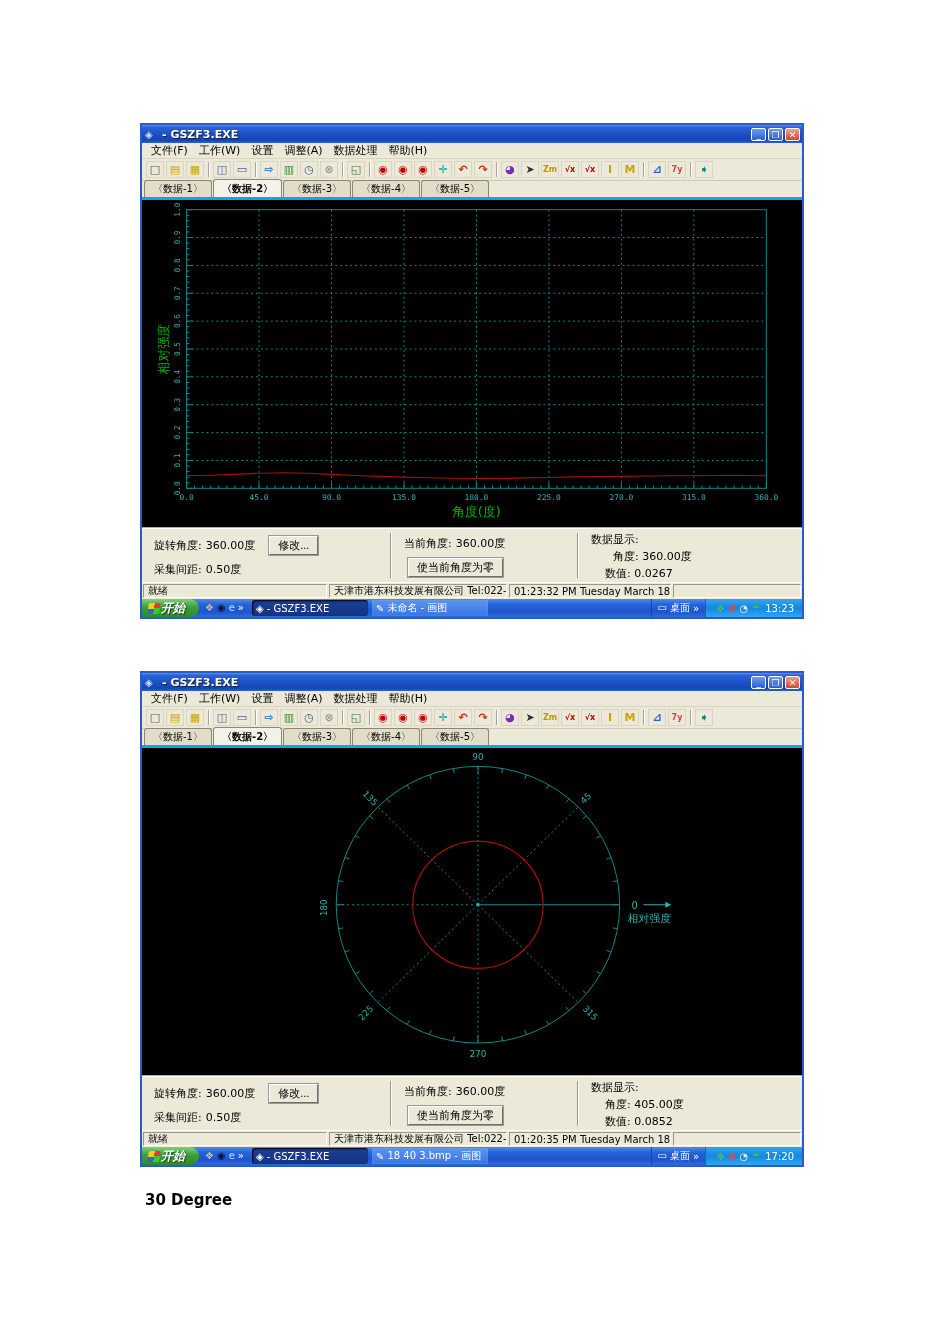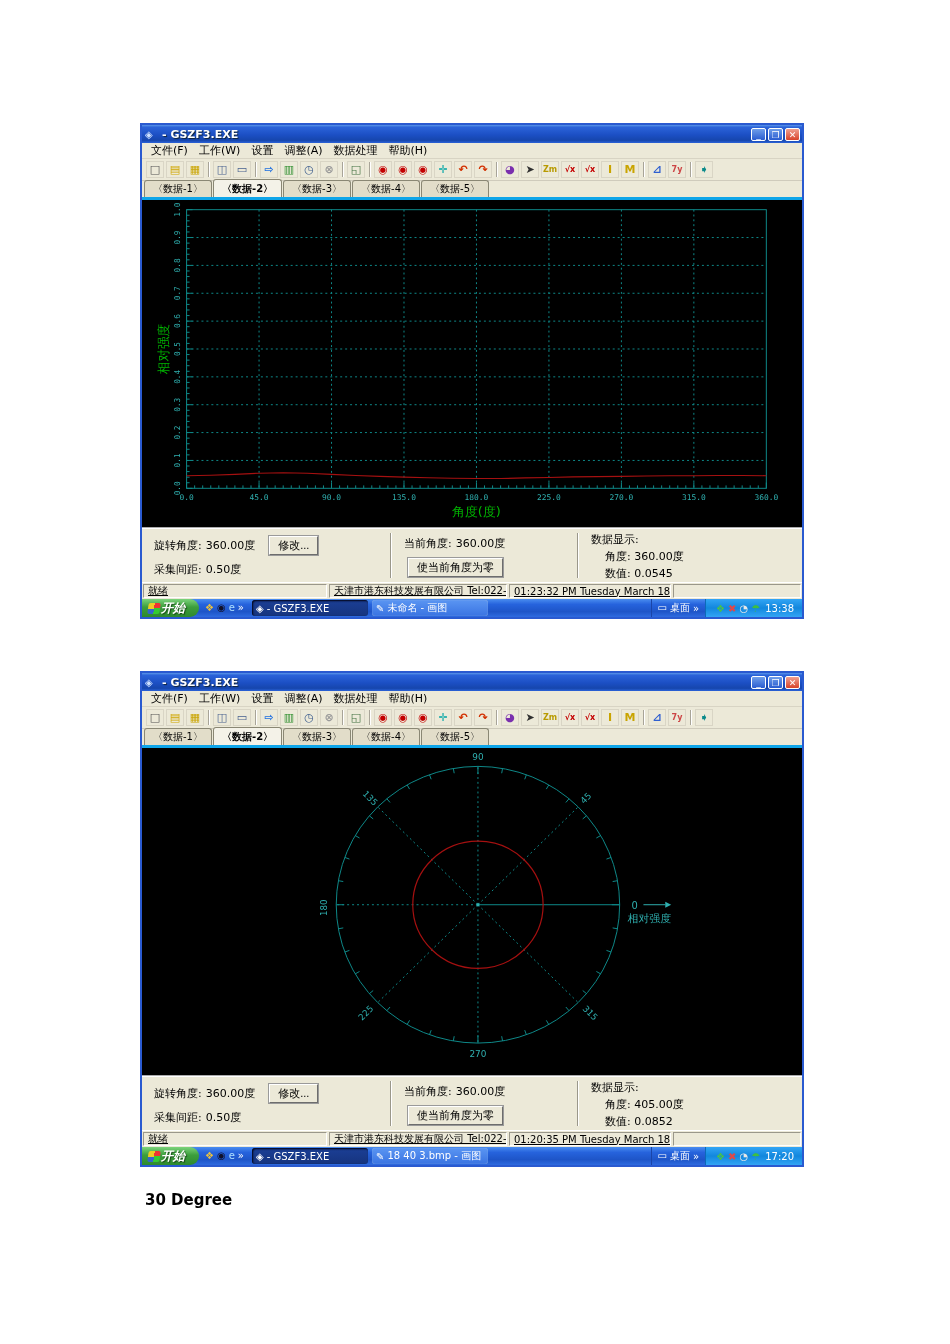--- a/index.html
+++ b/index.html
@@ -36,21 +36,21 @@
 
   
   .ctrlpanel{height:53px;flex:0 0 53px;background:#ece9d8;border-top:2px groove #fff;
         display:flex;font-size:11px;color:#000;}
   .cp-sec{padding:7px 8px 0 12px;box-sizing:border-box;}
   .cp-sep{width:2px;background:linear-gradient(90deg,#9a978a 50%,#fff 50%);margin:4px 0;}
   .cp-row{margin-bottom:7px;white-space:nowrap;display:flex;align-items:center;gap:4px;}
   .xp-btn{font-size:11px;background:#ece9d8;border:1px solid;border-color:#fff #6d6d6d #6d6d6d #fff;
         box-shadow:0 0 0 1px #9a9a9a;padding:1px 8px;margin-left:10px;white-space:nowrap;}
   .statusbar{height:16px;flex:0 0 16px;background:#ece9d8;display:flex;font-size:10px;color:#000;
-        border-top:1px solid #fff;text-decoration:underline;}
+        border-top:1px solid #fff;}
   .sb-seg{border:1px solid;border-color:#9a978a #fff #fff #9a978a;margin:1px;padding:0 4px;
         white-space:nowrap;overflow:hidden;display:flex;align-items:center;box-sizing:border-box;}
   .sb-ready{flex:1;}
   .sb-company{width:178px;}
   .sb-time{width:162px;}
   .sb-tail{width:128px;}
 
   
   .taskbar{height:18px;flex:0 0 18px;display:flex;align-items:stretch;
         background:linear-gradient(180deg,#4a8df0 0%,#2663dd 30%,#1e55c8 70%,#2e6be0 100%);}
@@ -325,27 +325,27 @@
           <span>当前角度:</span>
           <span>360.00度</span>
         </div>
         <div class="cp-row">
           <button class="xp-btn" style="margin-left:4px;">使当前角度为零</button>
         </div>
       </div>
       <div class="cp-sep"></div>
       <div class="cp-sec" style="flex:1;padding-top:3px;">
         <div style="margin-bottom:2px;">数据显示:</div>
-        <div style="margin:0 0 2px 14px;">
+        <div style="margin:0 0 2px 22px;">
           <span>角度:</span>
           <span>360.00度</span>
         </div>
         <div style="margin-left:14px;">
           <span>数值:</span>
-          <span>0.0545</span>
+          <span>0.0267</span>
         </div>
       </div>
     </div>
     <div class="statusbar">
       <span class="sb-seg sb-ready">就绪</span>
       <span class="sb-seg sb-company">天津市港东科技发展有限公司 Tel:022-83711190</span>
       <span class="sb-seg sb-time">01:23:32 PM  Tuesday March 18 2008</span>
       <span class="sb-seg sb-tail"></span>
     </div>
     <div class="taskbar">
@@ -375,21 +375,21 @@
         <span>桌面</span>
         <span>»</span>
       </span>
       <span class="tray">
         <span class="trayicons" style="display:flex;gap:3px;">
             <span style="color: rgb(73, 194, 73);">❖</span>
             <span style="color: rgb(224, 72, 72);">✖</span>
             <span style="color: rgb(232, 232, 232);">◔</span>
             <span style="color: rgb(63, 191, 63);">☂</span>
           </span>
-        <span class="tray-clock">13:38</span>
+        <span class="tray-clock">13:23</span>
       </span>
     </div>
   </div>
 
   <div class="heading" style="top:678px;">45 Degree 圆偏振光</div>
 
   <div class="win" style="top:671px;">
     <div class="titlebar">
       <span class="titleicon">◈</span>
       <span class="titletext">- GSZF3.EXE</span>

